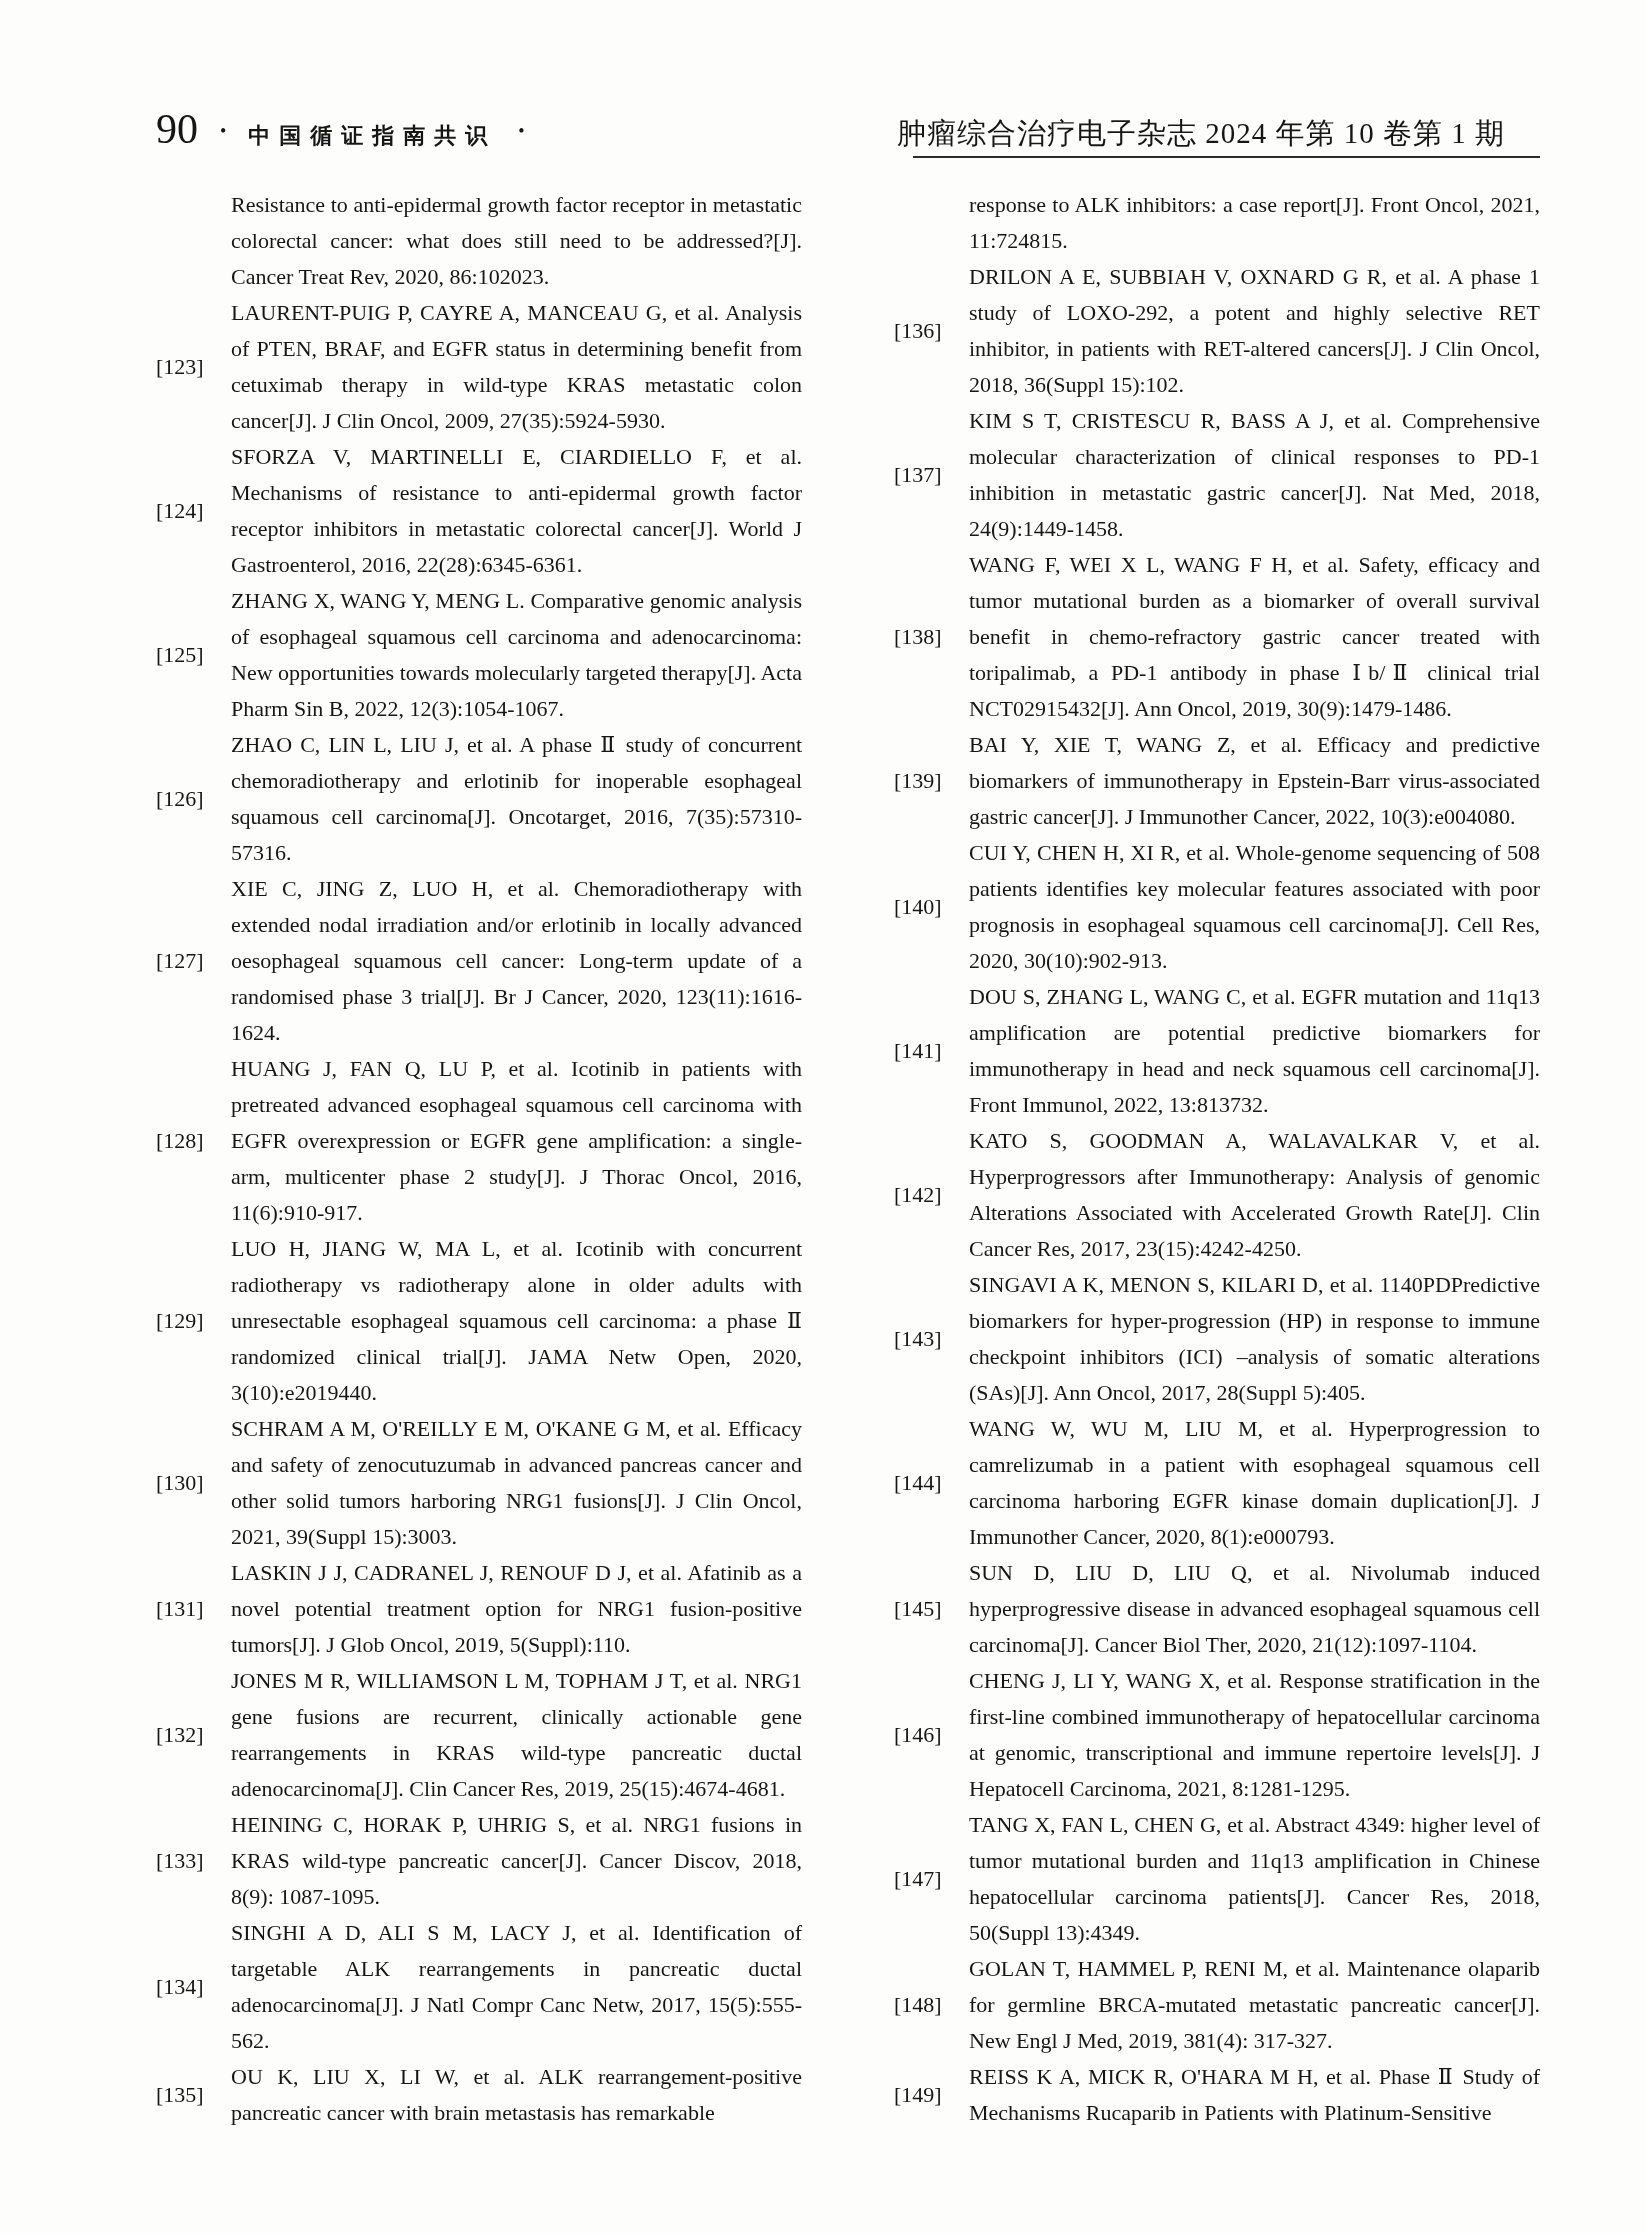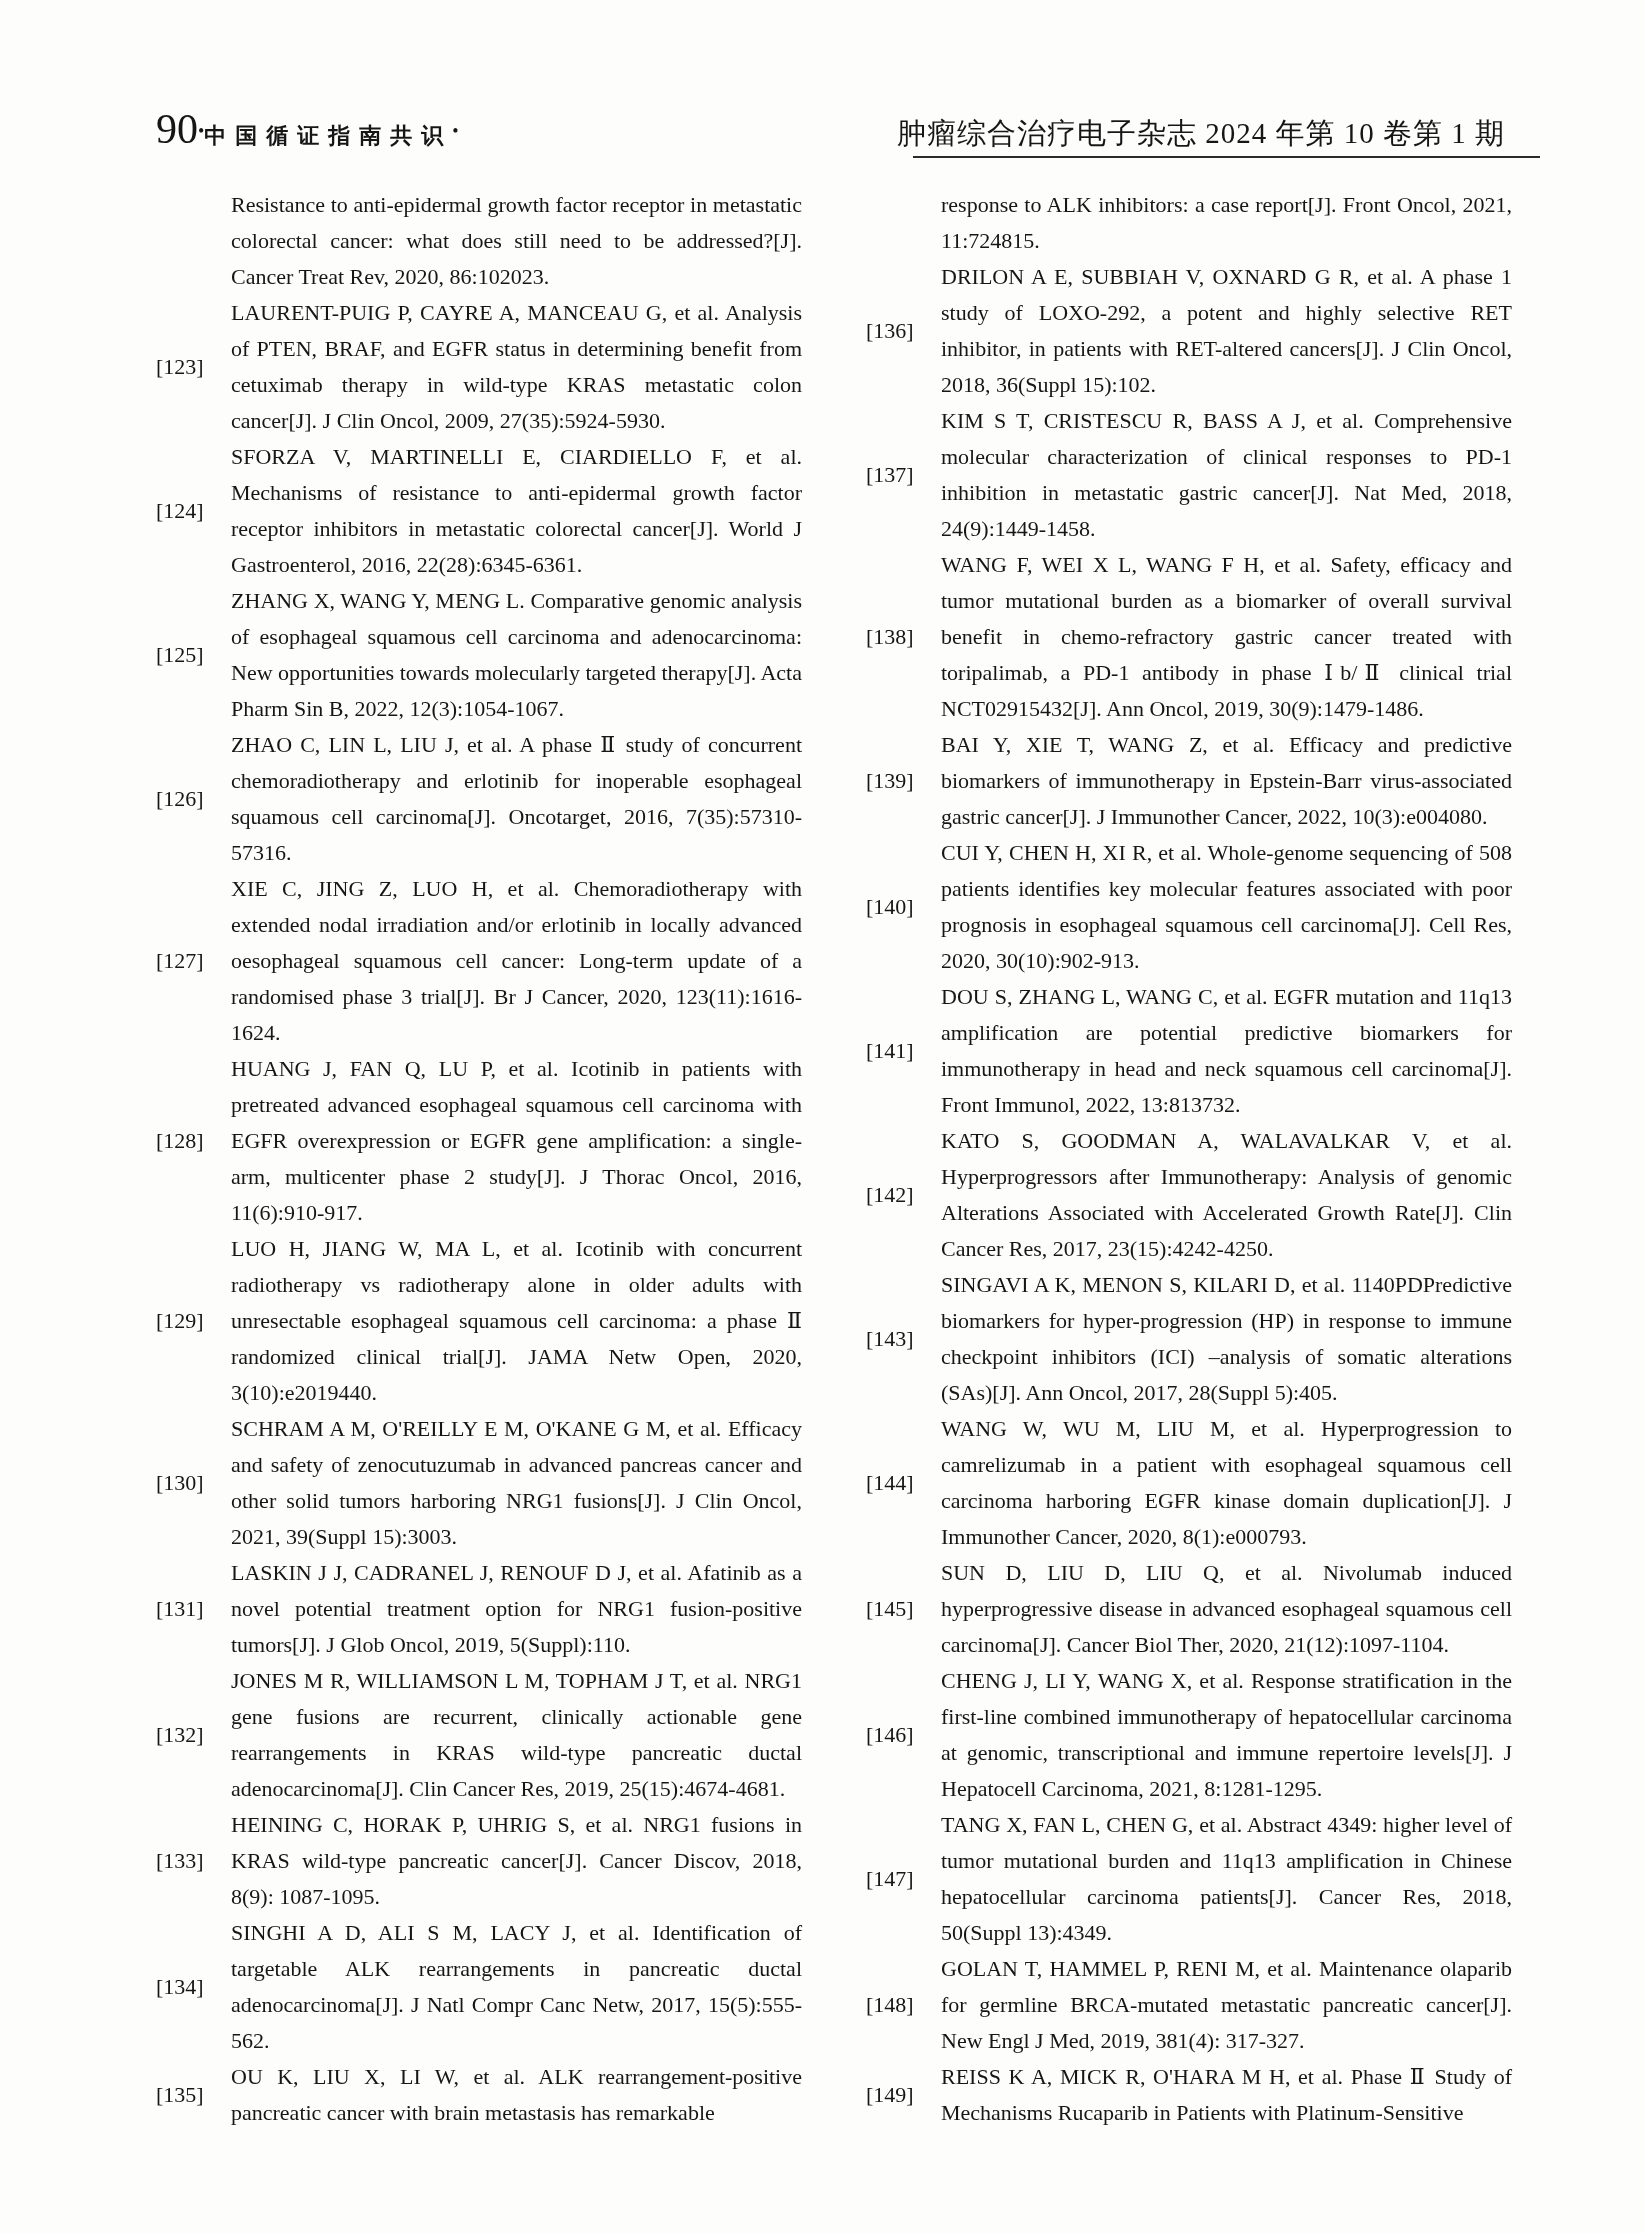--- a/index.html
+++ b/index.html
@@ -9,21 +9,21 @@
     margin:0 auto;
     background:#fdfdfc;
     color:#161616;
     font-family:"Liberation Serif","DejaVu Serif",serif;
     overflow:hidden;
   }
   
   .header{position:absolute;left:0;top:96px;width:100%;height:64px;}
   .h-left{
     position:absolute;left:156px;bottom:10px;
-    display:flex;align-items:baseline;
+    display:flex;align-items:baseline;gap:22px;
   }
   .h-pagenum{font-size:42px;line-height:1;}
   .h-dot{font-size:18px;line-height:1;transform:translateY(-6px);}
   .h-title-left{
     font-size:22px;line-height:1;
     font-weight:bold;
     letter-spacing:9px;
     margin-top:42px;
   }
   .h-right{
@@ -35,21 +35,21 @@
   .h-rule{
     position:absolute;left:913px;top:60px;
     width:627px;height:2px;background:#2b2b2b;
   }
   
   .col{
     position:absolute;top:187px;
     font-size:22px;line-height:36px;
   }
   .col-left{left:156px;width:647px;}
-  .col-right{left:866px;width:647px;}
+  .col-right{left:894px;width:647px;}
   .ref{display:flex;align-items:center;}
   .ref-num{flex:0 0 75px;}
   .ref-text{
     width:571px;
     text-align:justify;
     text-justify:inter-word;
   }
 </style>
 </head>
 <body>

